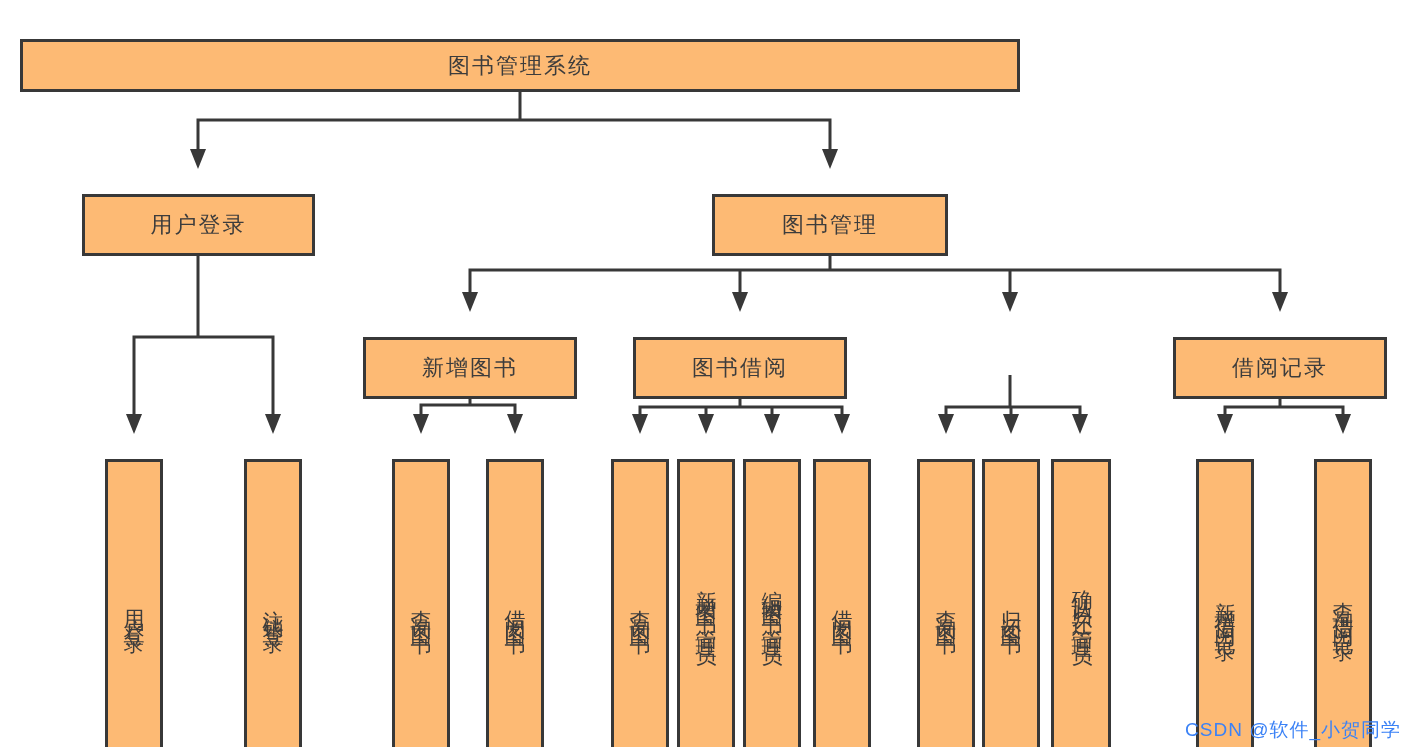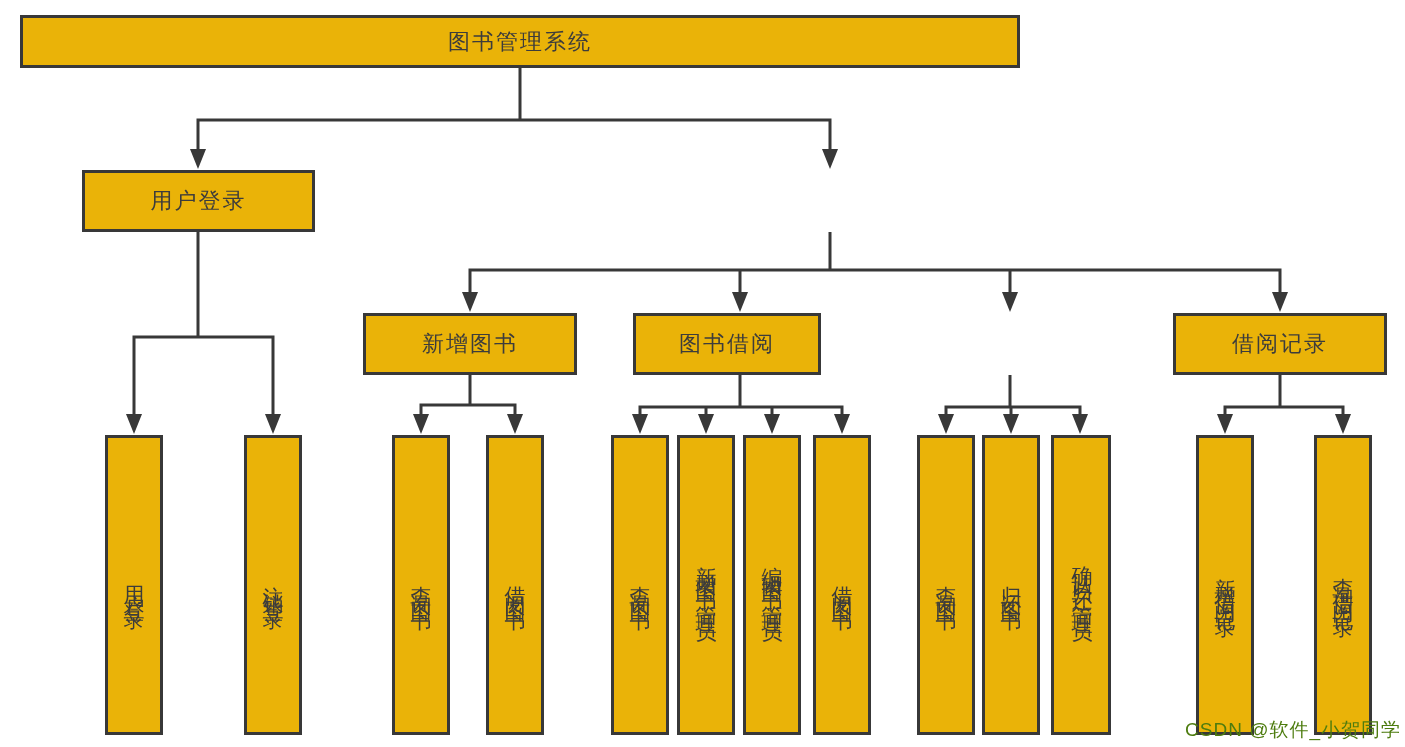--- a/index.html
+++ b/index.html
@@ -17,24 +17,25 @@
   }
   .connectors {
     position: absolute;
     left: 0;
     top: 0;
     z-index: 0;
   }
   .box {
     position: absolute;
     box-sizing: border-box;
-    background: #eab308;
+    background: #fdba74;
     border: 3px solid #383838;
     color: #3c3c3c;
     z-index: 1;
+    margin-top: 24px;
   }
   .box.h {
     font-size: 22px;
     letter-spacing: 2px;
     text-align: center;
   }
   .box.h.lv1 { line-height: 47px; }
   .box.h.lv2 { line-height: 56px; }
   .box.v {
     writing-mode: vertical-rl;
@@ -46,21 +47,21 @@
     width: 58px;
     height: 300px;
     top: 435px;
   }
   .watermark {
     position: absolute;
     right: 4px;
     bottom: 4px;
     font-size: 19px;
     letter-spacing: 1px;
-    color: #4d7c0f;
+    color: #3b82f6;
     z-index: 2;
     white-space: nowrap;
   }
 </style>
 </head>
 <body>
 
 <div class="canvas">
 
   <svg class="connectors" width="1405" height="747" viewBox="0 0 1405 747" fill="none" stroke="#383838" stroke-width="3">
@@ -109,23 +110,24 @@
     <g>
       <path d="M1280 375 V407 M1223.5 407 H1344.5 M1225 407 V415 M1343 407 V415"></path>
       <polygon points="1217,414 1233,414 1225,434" fill="#383838" stroke="none"></polygon>
       <polygon points="1335,414 1351,414 1343,434" fill="#383838" stroke="none"></polygon>
     </g>
   </svg>
 
   <div class="box h lv1" style="left:20px; top:15px; width:1000px; height:53px;">图书管理系统</div>
 
   <div class="box h lv2" style="left:82px; top:170px; width:233px; height:62px;">用户登录</div>
+  <div class="box h lv2" style="left:712px; top:170px; width:236px; height:62px;">图书管理</div>
 
   <div class="box h lv2" style="left:363px; top:313px; width:214px; height:62px;">新增图书</div>
-  <div class="box h lv2" style="left:633px; top:313px; width:188px; height:62px;">图书借阅</div>
+  <div class="box h lv2" style="left:633px; top:313px; width:214px; height:62px;">图书借阅</div>
   <div class="box h lv2" style="left:1173px; top:313px; width:214px; height:62px;">借阅记录</div>
 
   <div class="box v" style="left:105px;">用户登录</div>
   <div class="box v" style="left:244px;">注销登录</div>
 
   <div class="box v" style="left:392px;">查询图书</div>
   <div class="box v" style="left:486px;">借阅图书</div>
 
   <div class="box v" style="left:611px;">查询图书</div>
   <div class="box v" style="left:677px;">新增图书（管理员）</div>

